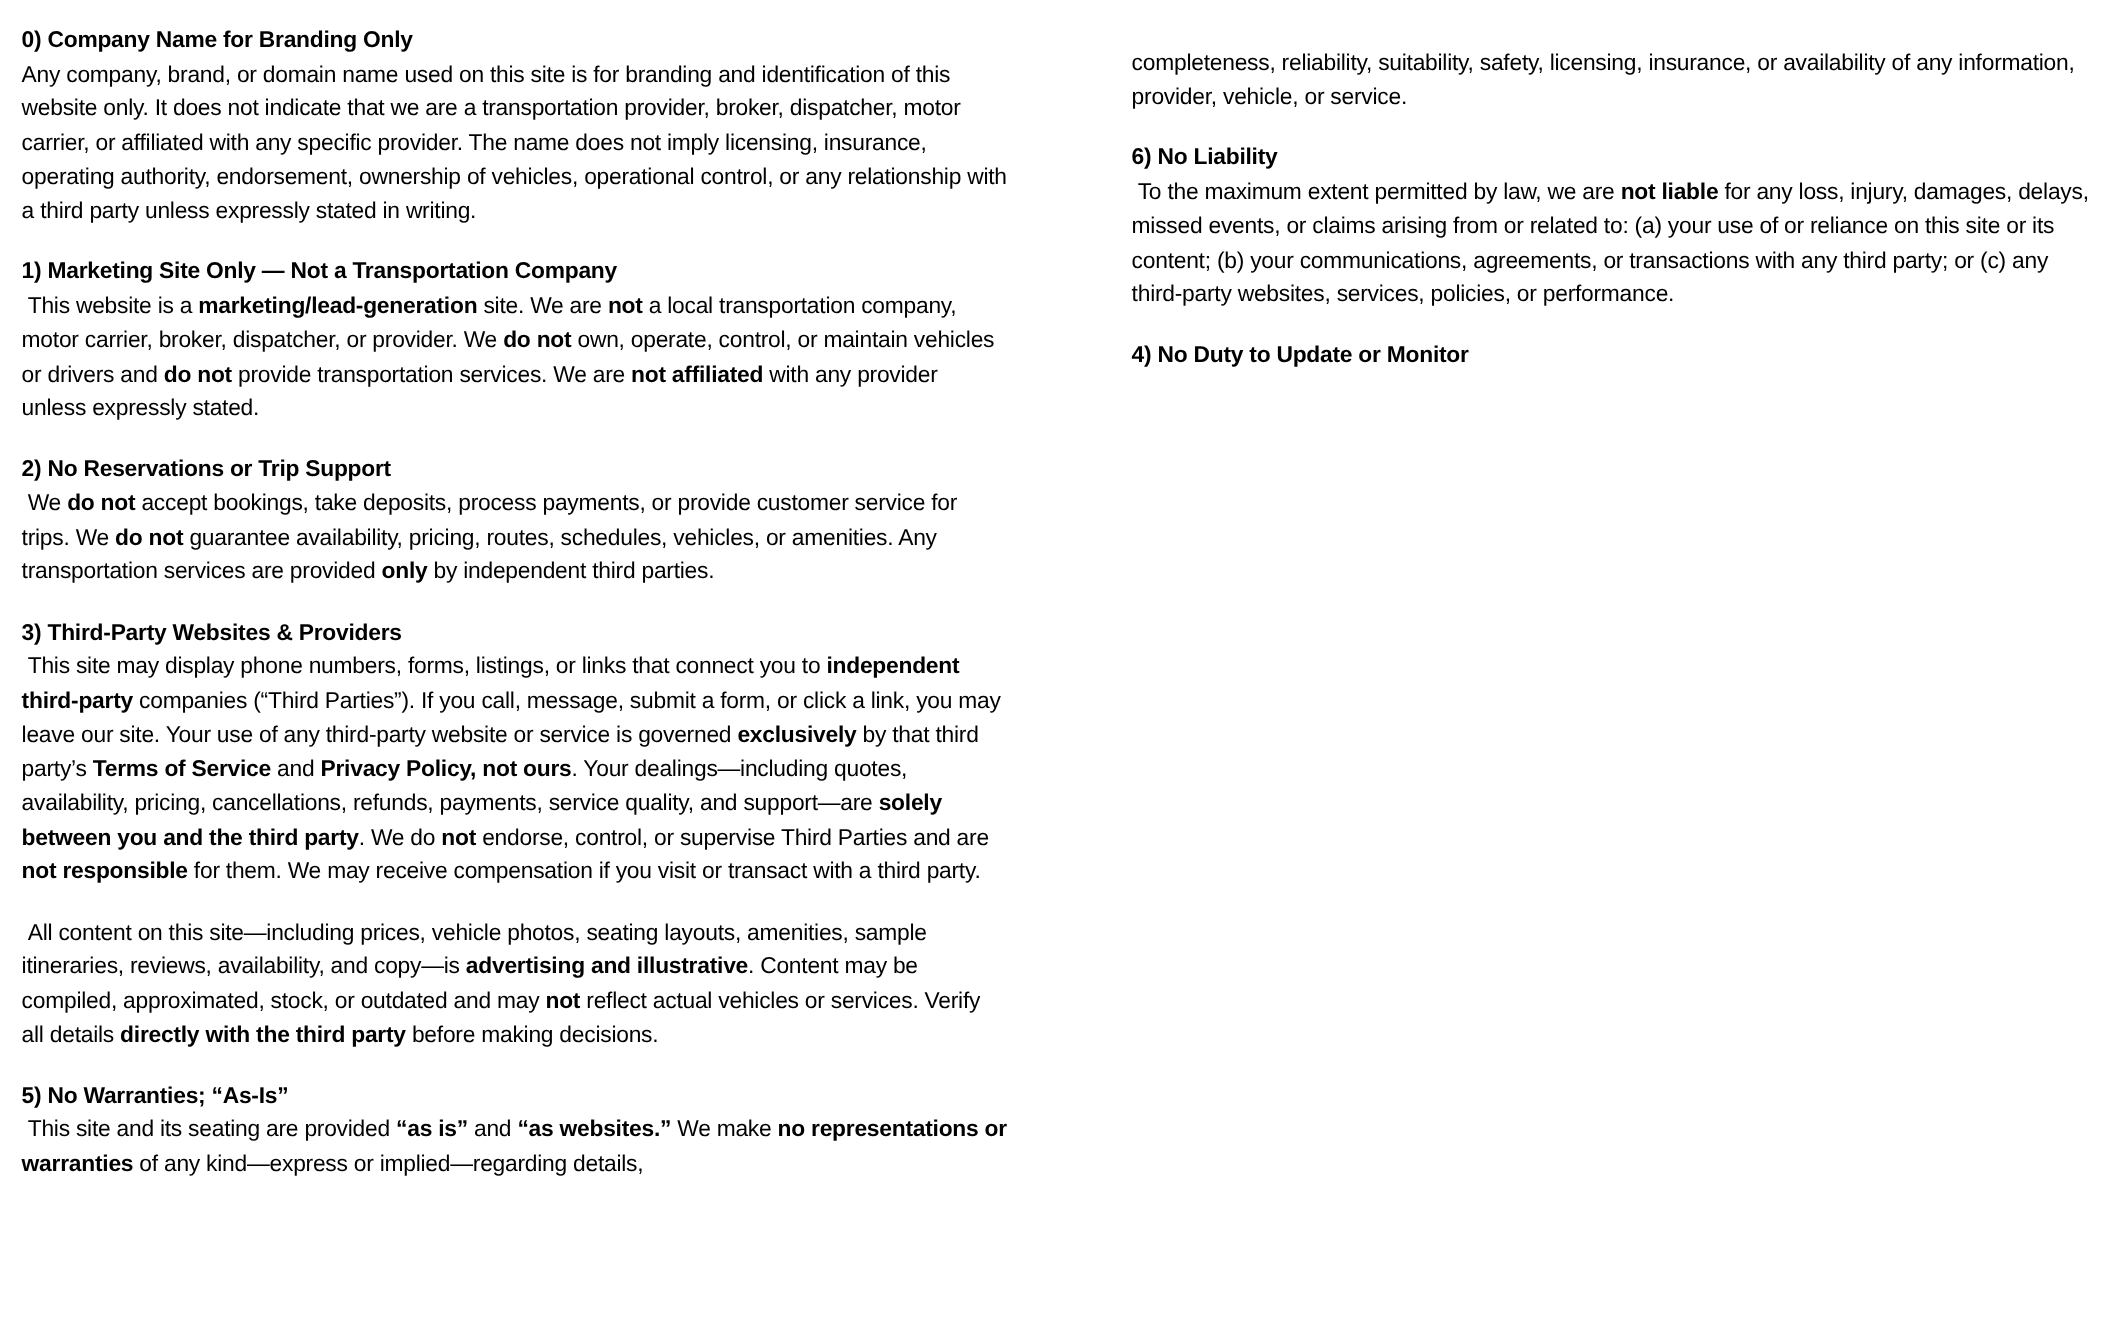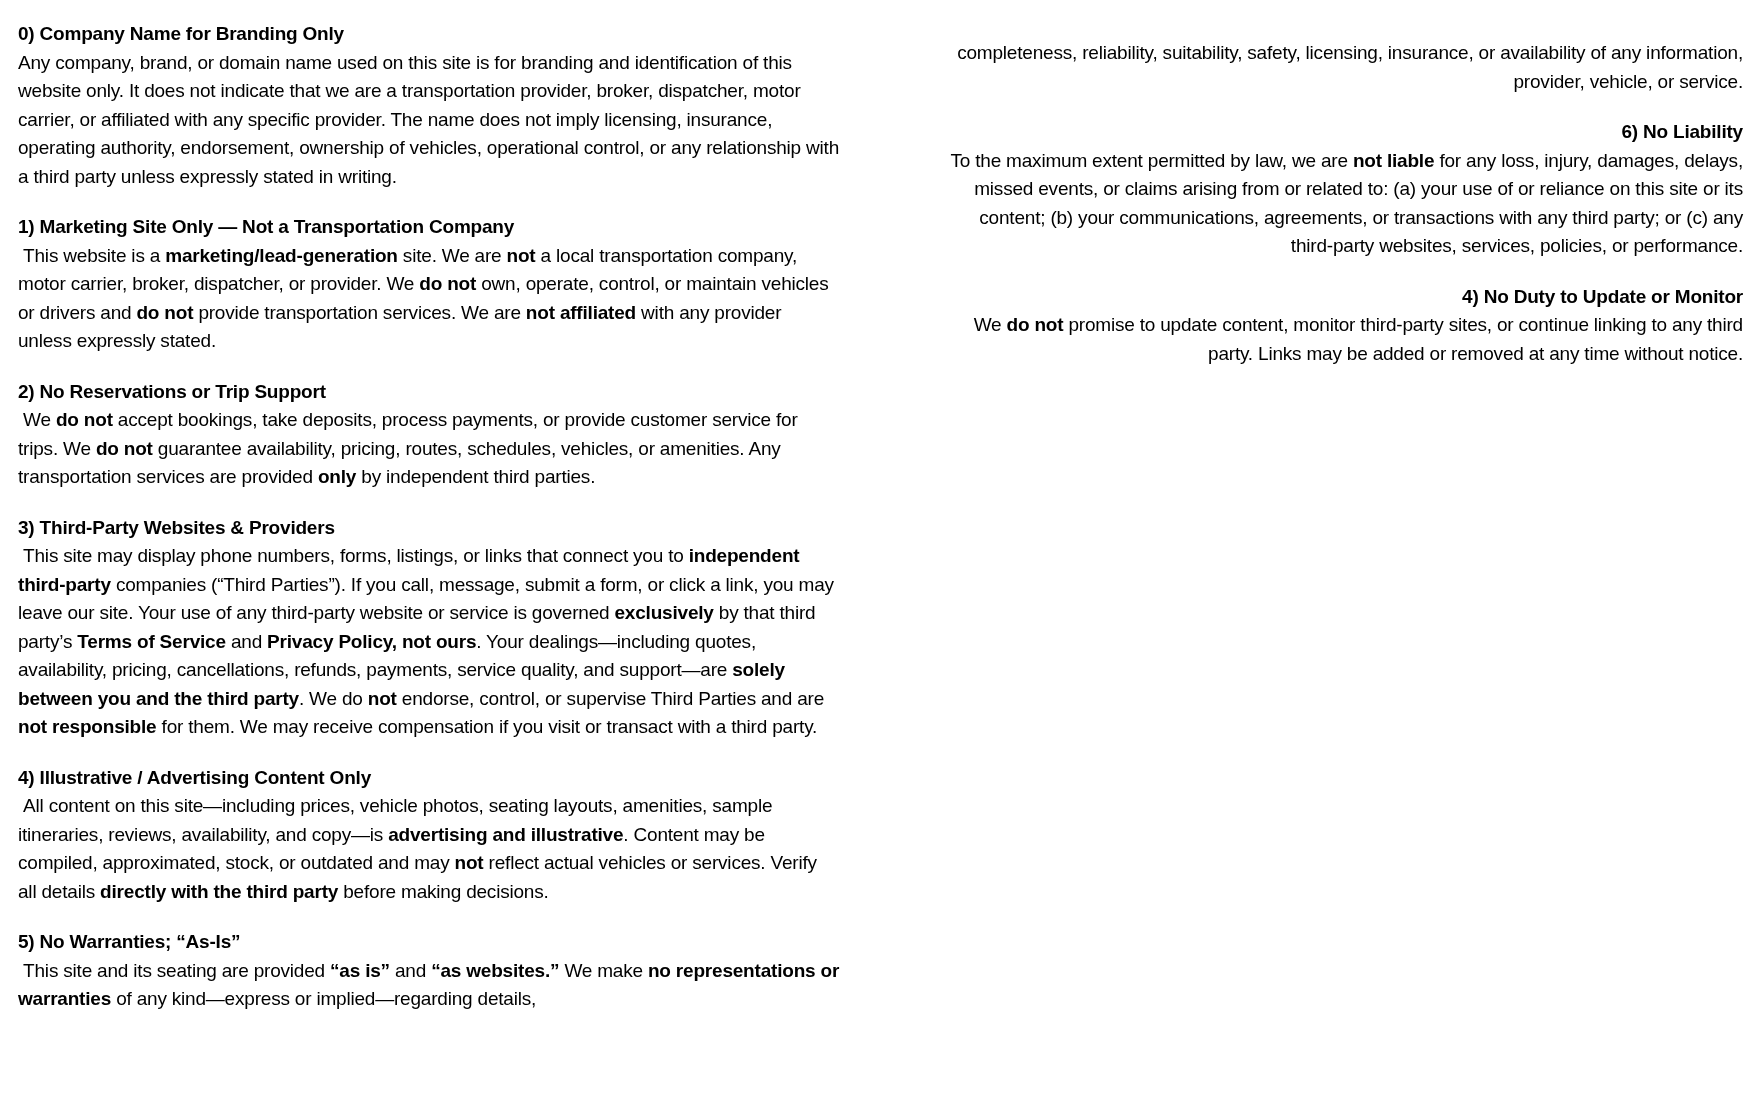--- a/index.html
+++ b/index.html
@@ -10,21 +10,21 @@
     position: relative;
     overflow: hidden;
     font-family: "Liberation Sans", "DejaVu Sans", sans-serif;
     font-size: 19px;
     line-height: 28.5px;
     letter-spacing: -0.2px;
     color: #000000;
   }
   .col { position: absolute; }
   .col-left  { left: 18px;  top: 20px; width: 822px; }
-  .col-right { left: 943px; top: 39px; width: 800px; text-align: right; }
+  .col-right { left: 943px; top: 39px; width: 800px; }
   .section { margin-bottom: 22px; }
   .section:last-child { margin-bottom: 0; }
   h2.heading {
     font-size: 19px;
     line-height: 28.5px;
     font-weight: 700;
     letter-spacing: -0.2px;
   }
   p.body { white-space: pre-wrap; }
   strong { font-weight: 700; }
@@ -44,34 +44,32 @@
       </section>
       <section class="section">
         <h2 class="heading">2) No Reservations or Trip Support</h2>
         <p class="body"><span> We </span><strong>do not</strong><span> accept bookings, take deposits, process payments, or provide customer service for trips. We </span><strong>do not</strong><span> guarantee availability, pricing, routes, schedules, vehicles, or amenities. Any transportation services are provided </span><strong>only</strong><span> by independent third parties.</span></p>
       </section>
       <section class="section">
         <h2 class="heading">3) Third-Party Websites &amp; Providers</h2>
         <p class="body"><span> This site may display phone numbers, forms, listings, or links that connect you to </span><strong>independent third-party</strong><span> companies (“Third Parties”). If you call, message, submit a form, or click a link, you may leave our site. Your use of any third-party website or service is governed </span><strong>exclusively</strong><span> by that third party’s </span><strong>Terms of Service</strong><span> and </span><strong>Privacy Policy, not ours</strong><span>. Your dealings—including quotes, availability, pricing, cancellations, refunds, payments, service quality, and support—are </span><strong>solely between you and the third party</strong><span>. We do </span><strong>not</strong><span> endorse, control, or supervise Third Parties and are </span><strong>not responsible</strong><span> for them. We may receive compensation if you visit or transact with a third party.</span></p>
       </section>
       <section class="section">
-        <h2 class="heading">4) Illustrative / Advertising Content Only</h2>
         <p class="body"><span> All content on this site—including prices, vehicle photos, seating layouts, amenities, sample itineraries, reviews, availability, and copy—is </span><strong>advertising and illustrative</strong><span>. Content may be compiled, approximated, stock, or outdated and may </span><strong>not</strong><span> reflect actual vehicles or services. Verify all details </span><strong>directly with the third party</strong><span> before making decisions.</span></p>
       </section>
       <section class="section">
         <h2 class="heading">5) No Warranties; “As-Is”</h2>
         <p class="body"><span> This site and its seating are provided </span><strong>“as is”</strong><span> and </span><strong>“as websites.”</strong><span> We make </span><strong>no representations or warranties</strong><span> of any kind—express or implied—regarding details,</span></p>
       </section>
     </div>
   <div class="col col-right" id="col-right">
       <section class="section">
         <p class="body"><span>completeness, reliability, suitability, safety, licensing, insurance, or availability of any information, provider, vehicle, or service.</span></p>
       </section>
       <section class="section">
         <h2 class="heading">6) No Liability</h2>
         <p class="body"><span> To the maximum extent permitted by law, we are </span><strong>not liable</strong><span> for any loss, injury, damages, delays, missed events, or claims arising from or related to: (a) your use of or reliance on this site or its content; (b) your communications, agreements, or transactions with any third party; or (c) any third-party websites, services, policies, or performance.</span></p>
       </section>
       <section class="section">
         <h2 class="heading">4) No Duty to Update or Monitor</h2>
-        <p class="body"><span> We </span><strong>do not</strong><span> promise to update content, monitor third-party sites, or continue linking to any third party. Links may be added or removed at any time without notice.</span></p>
       </section>
     </div>
 </div>
 
 </body></html>

